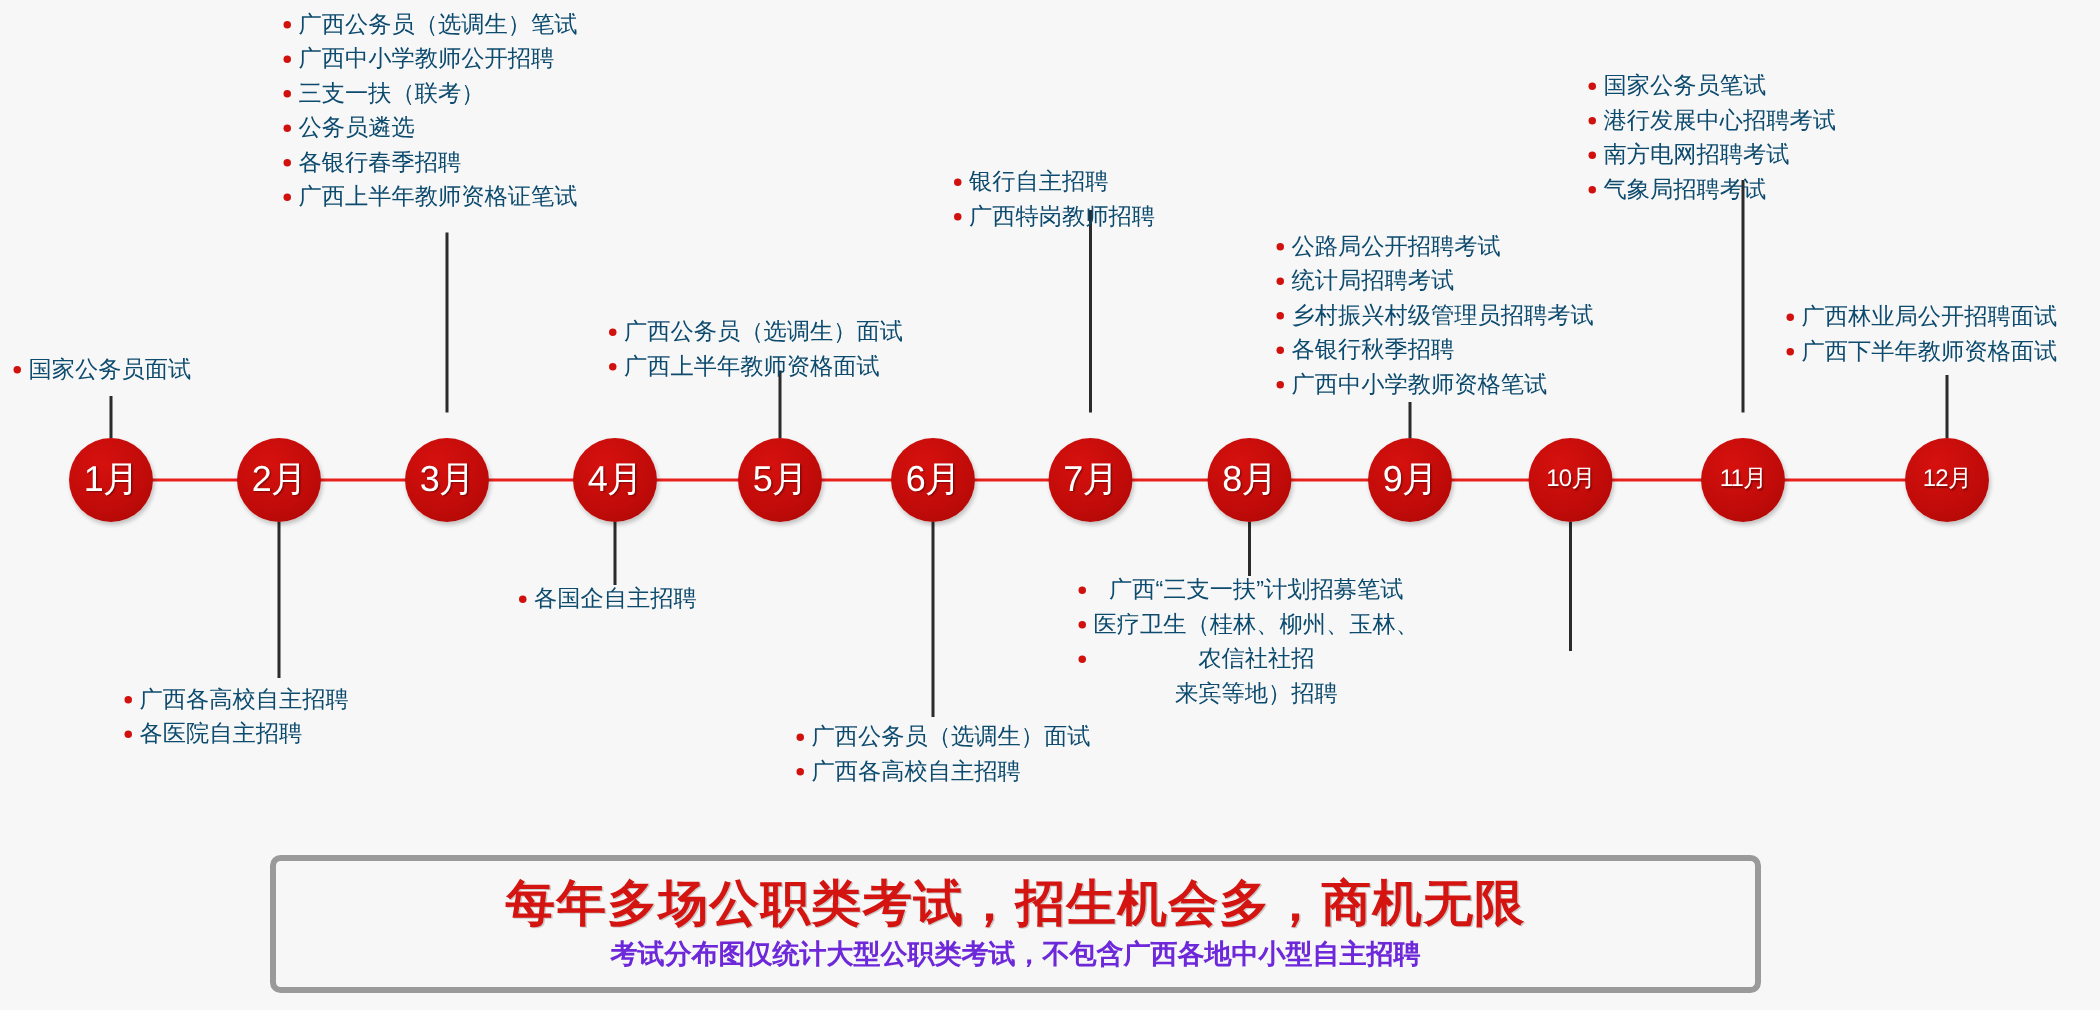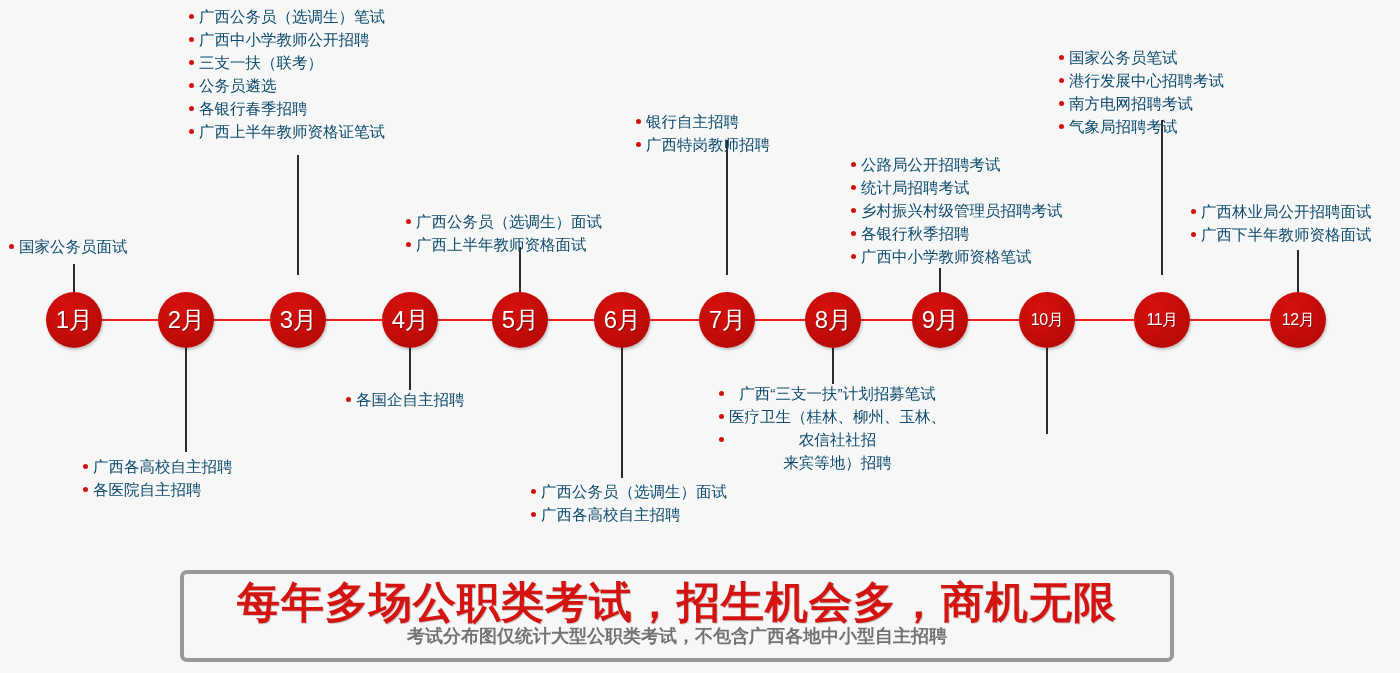--- a/index.html
+++ b/index.html
@@ -103,33 +103,33 @@
     box-sizing: border-box;
     display: flex;
     flex-direction: column;
     align-items: center;
     justify-content: center;
     z-index: 4;
   }
   .banner-title {
     font-family: "Liberation Serif", "DejaVu Serif", serif;
     font-weight: bold;
-    font-size: 43px;
+    font-size: 33px;
     line-height: 40px;
     color: #d41410;
     letter-spacing: 1px;
     text-shadow: 1px 1px 0 rgba(0,0,0,0.18);
     white-space: nowrap;
   }
   .banner-sub {
     font-family: "Liberation Serif", "DejaVu Serif", serif;
     font-weight: bold;
     font-size: 18px;
     line-height: 26px;
-    color: #737373;
+    color: #6d28d9;
     margin-top: 0;
     white-space: nowrap;
   }
 </style>
 </head>
 <body>
 
 <div id="stage">
 
   <div class="axis-line"></div>

